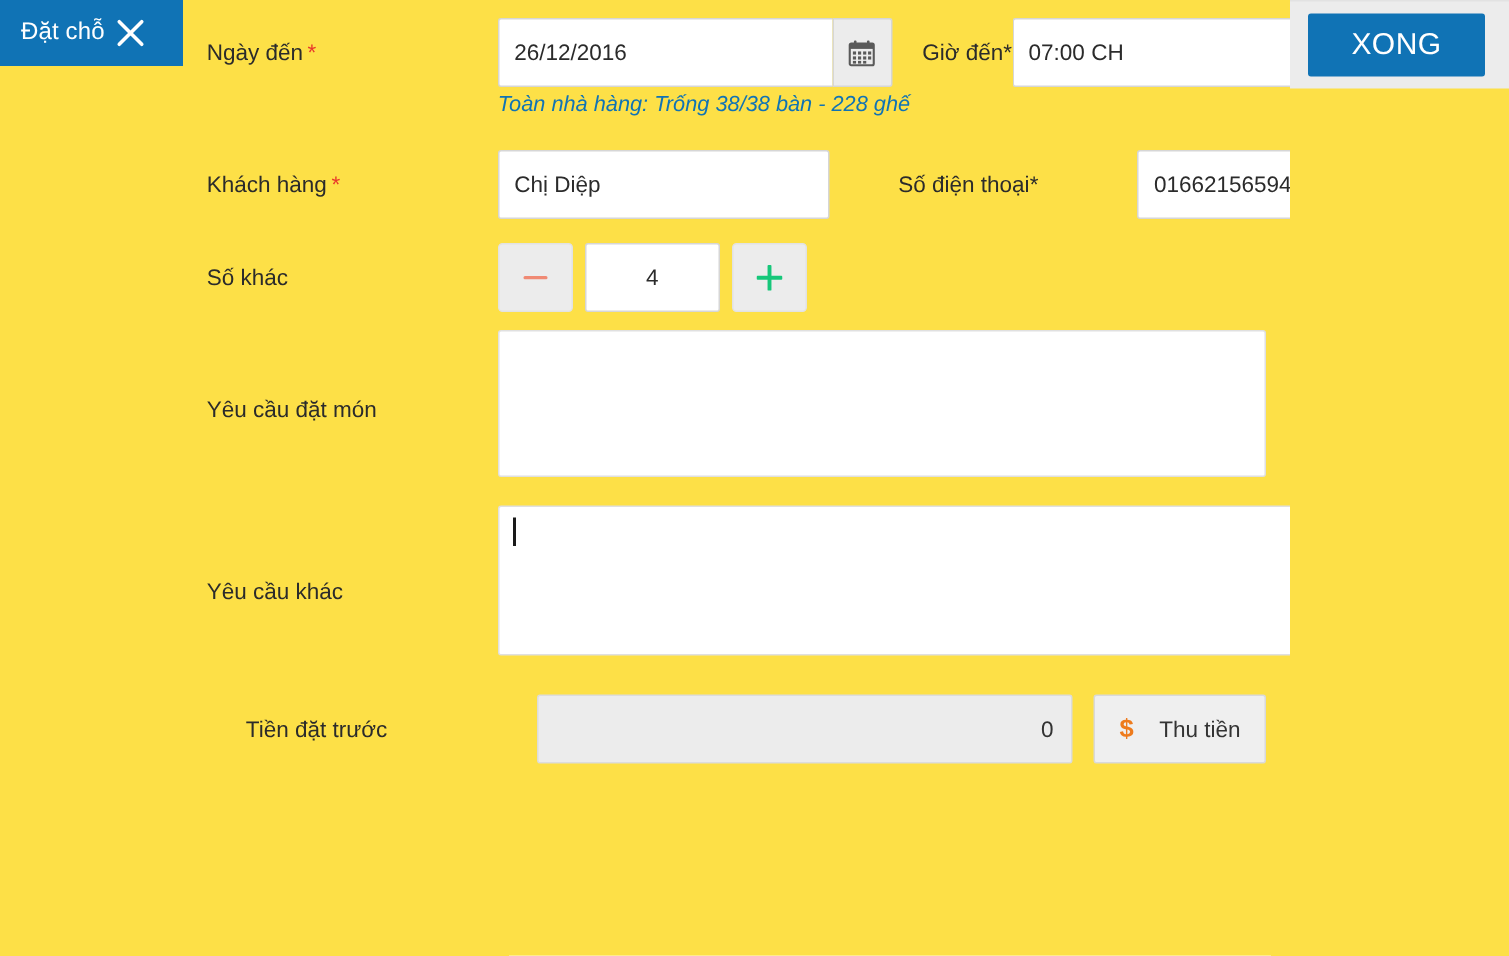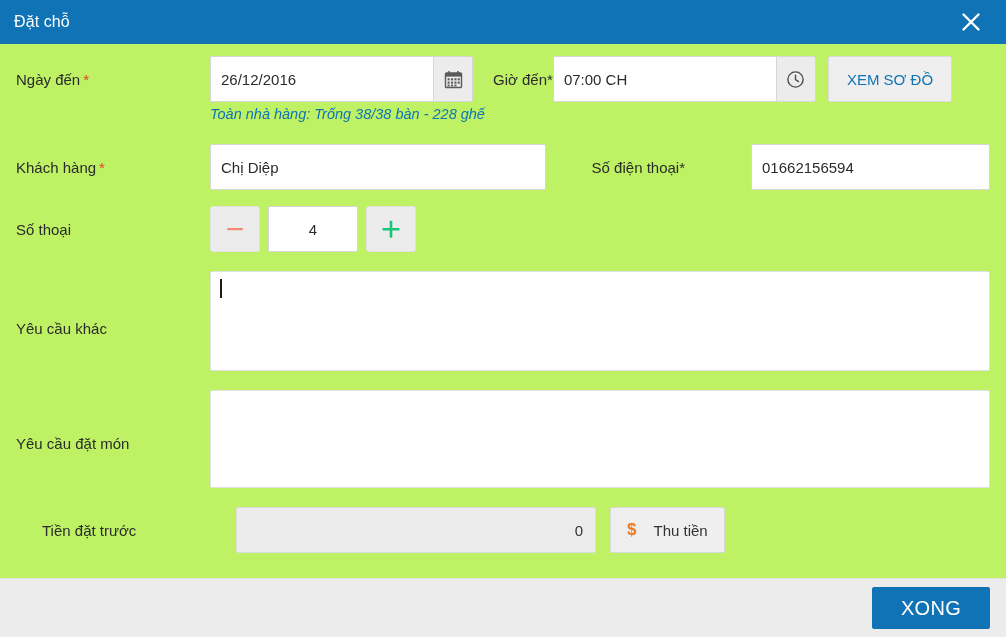--- a/index.html
+++ b/index.html
@@ -11,23 +11,23 @@
     height: 637px;
     background: #ffffff;
     font-family: "Liberation Sans", "DejaVu Sans", sans-serif;
     overflow: hidden;
     -webkit-font-smoothing: antialiased;
   }
   .dialog {
     position: relative;
     width: 1006px;
     height: 637px;
-    background: #bef264;
-    display: flex;
-    flex-direction: column;
+    background: #fde047;
+    display: flex;
+    flex-direction: row;
   }
 
   
   .titlebar {
     height: 44px;
     min-height: 44px;
     background: #1073b5;
     color: #ffffff;
     display: flex;
     align-items: center;
@@ -378,53 +378,53 @@
       </div>
       <input class="txt cust-input" type="text" value="Chị Diệp" style="">
       <div class="lbl-phone">
         <span>Số điện thoại</span><span class="req">*</span>
       </div>
       <input class="txt phone-input" type="text" value="01662156594" style="">
     </div>
 
     <div class="row row-people">
       <div class="label">
-        <span>Số thoại</span>
+        <span>Số khác</span>
       </div>
       <div class="stepper">
         <div class="step-btn">
           <svg width="26" height="26" viewBox="0 0 26 26" aria-hidden="true">
             <rect x="5" y="12" width="16" height="2.2" rx="1" fill="#f08a74"></rect>
           </svg>
         </div>
         <input class="txt step-val" type="text" value="4" style="">
         <div class="step-btn">
           <svg width="26" height="26" viewBox="0 0 26 26" aria-hidden="true">
             <rect x="4.5" y="11.9" width="17" height="2.6" rx=".6" fill="#16c77a"></rect>
             <rect x="11.7" y="4.7" width="2.6" height="17" rx=".6" fill="#16c77a"></rect>
           </svg>
         </div>
       </div>
     </div>
 
+    <div class="row row-ta row-ta1">
+      <div class="ta-label-wrap">
+        <div class="label">Yêu cầu đặt món</div>
+      </div>
+      <textarea class="ta" style=""></textarea>
+    </div>
+
     <div class="row row-ta row-ta2">
       <div class="ta-label-wrap">
         <div class="label">Yêu cầu khác</div>
       </div>
       <div class="ta-wrap">
         <textarea class="ta focused" style=""></textarea>
         <div class="caret"></div>
       </div>
-    </div>
-
-    <div class="row row-ta row-ta1">
-      <div class="ta-label-wrap">
-        <div class="label">Yêu cầu đặt món</div>
-      </div>
-      <textarea class="ta" style=""></textarea>
     </div>
 
     <div class="row row-money">
       <div class="label">Tiền đặt trước</div>
       <input class="txt money-input" type="text" readonly="" value="0" style="">
       <button class="btn-plain btn-money">
         <span class="money-icon">$</span>
         <span>Thu tiền</span>
       </button>
     </div>

